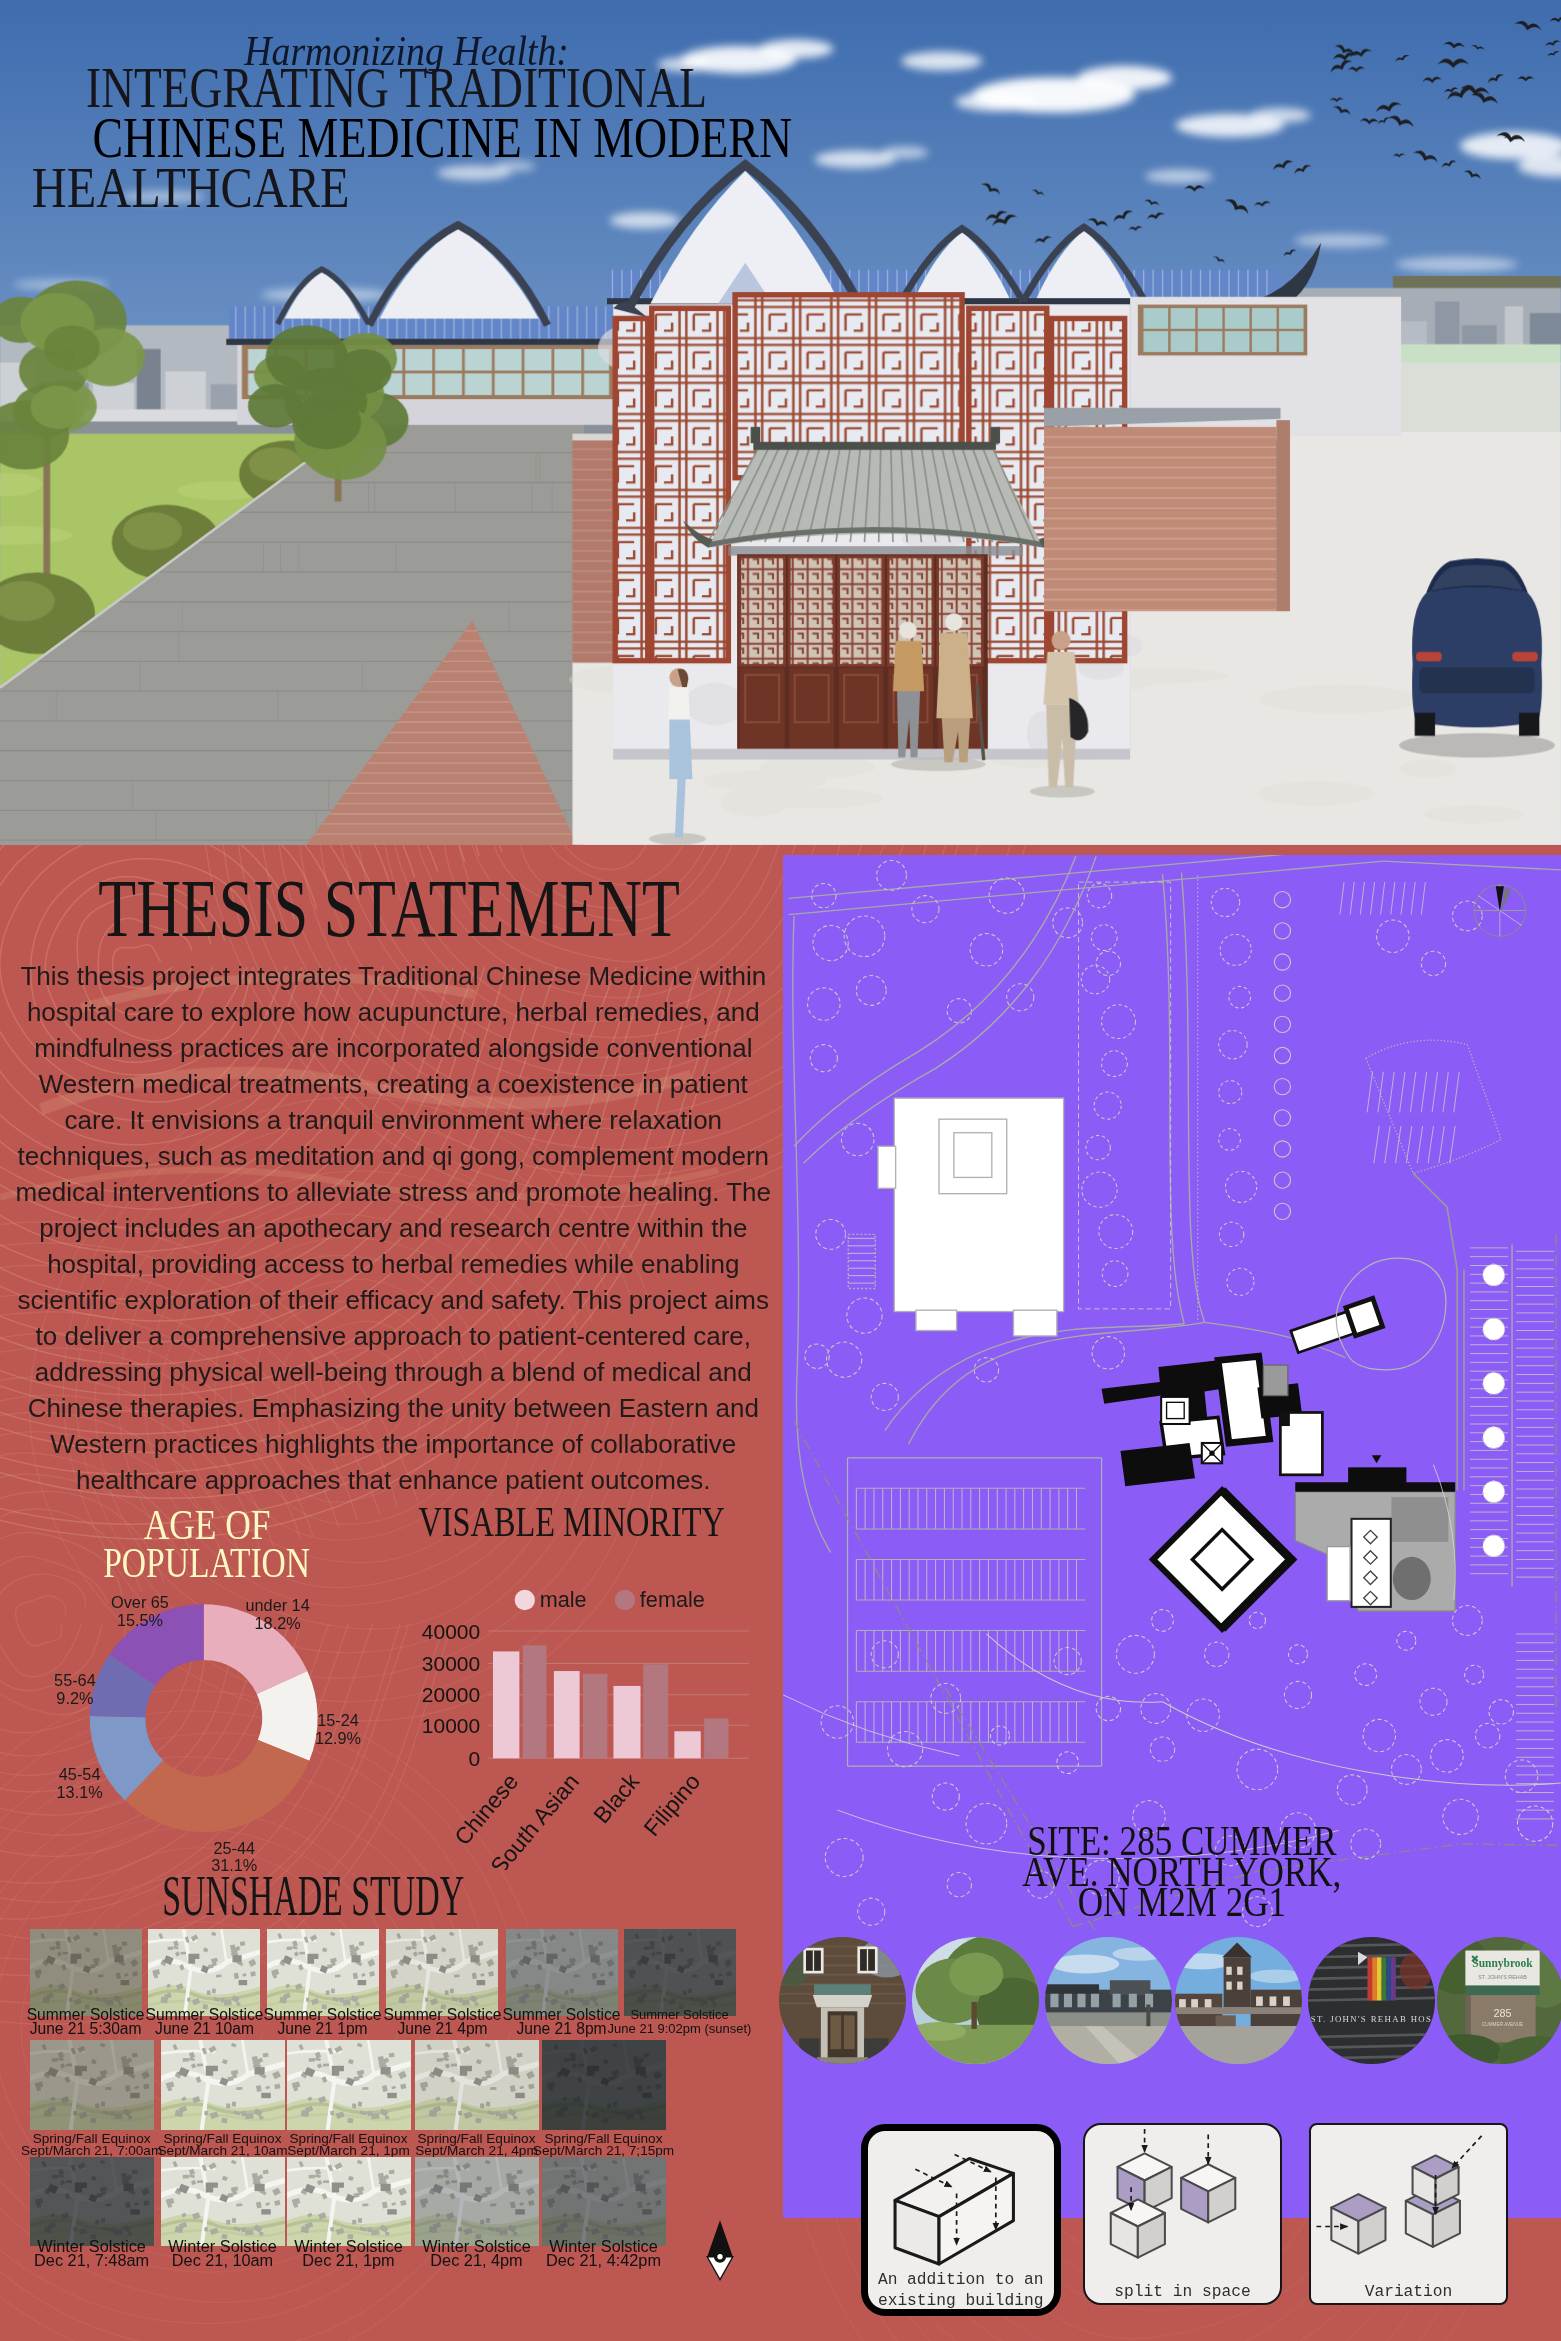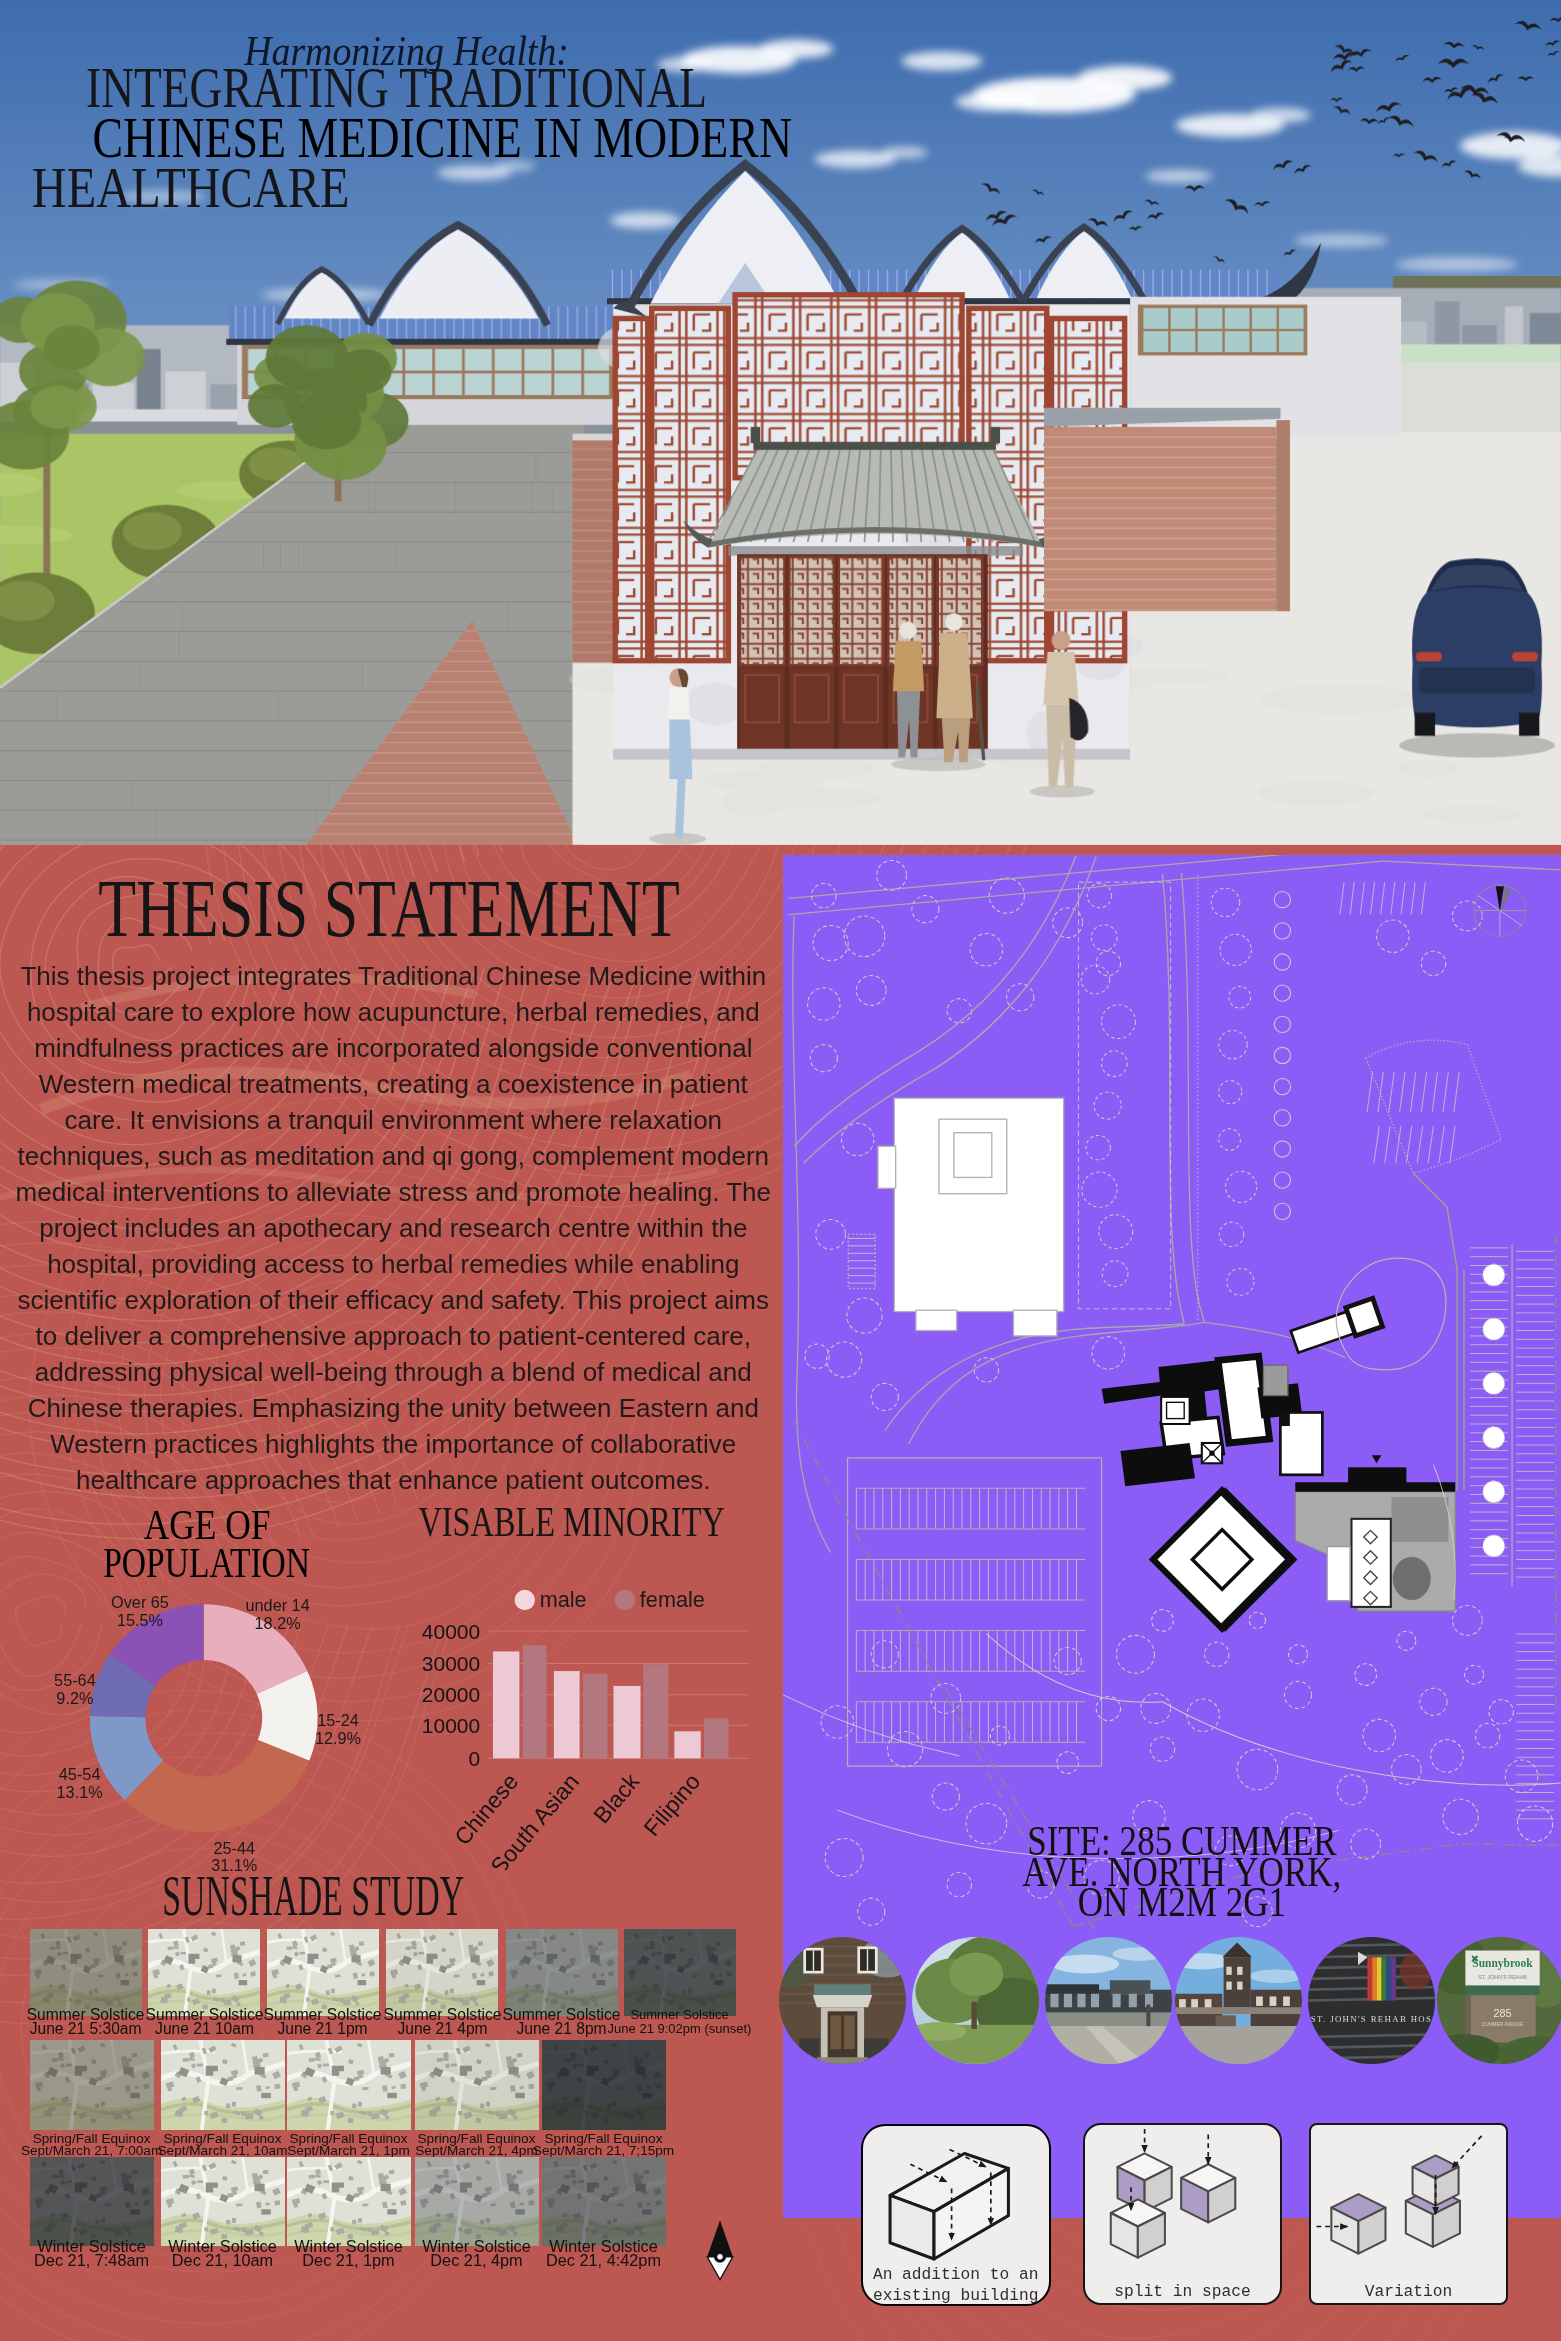--- a/index.html
+++ b/index.html
@@ -1325,21 +1325,21 @@
 <div class="abs serif" style="left:9.5px;top:971px;width:778px;text-align:center;font-size:43px;line-height:30.5px;color:#111">
 <span style="display:inline-block;white-space:nowrap;transform:scaleX(0.815)">SITE: 285 CUMMER</span><br>
 <span style="display:inline-block;white-space:nowrap;transform:scaleX(0.815)">AVE. NORTH YORK,</span><br>
 <span style="display:inline-block;white-space:nowrap;transform:scaleX(0.815)">ON M2M 2G1</span></div>
 </div>
 
 <div class="abs serif" style="left:0;top:868px;width:779px;text-align:center;font-size:82px;line-height:82px;color:#151515"><span style="display:inline-block;white-space:nowrap;transform:scaleX(0.755)">THESIS STATEMENT</span></div>
 
 <div class="abs" style="left:6.8px;top:958px;width:773px;text-align:center;font-size:26px;line-height:36px;color:#201a1a">This thesis project integrates Traditional Chinese Medicine within<br>hospital care to explore how acupuncture, herbal remedies, and<br>mindfulness practices are incorporated alongside conventional<br>Western medical treatments, creating a coexistence in patient<br>care. It envisions a tranquil environment where relaxation<br>techniques, such as meditation and qi gong, complement modern<br>medical interventions to alleviate stress and promote healing. The<br>project includes an apothecary and research centre within the<br>hospital, providing access to herbal remedies while enabling<br>scientific exploration of their efficacy and safety. This project aims<br>to deliver a comprehensive approach to patient-centered care,<br>addressing physical well-being through a blend of medical and<br>Chinese therapies. Emphasizing the unity between Eastern and<br>Western practices highlights the importance of collaborative<br>healthcare approaches that enhance patient outcomes.</div>
 
-<div class="abs serif" style="left:41px;top:1506px;width:332px;text-align:center;font-size:43px;line-height:38px;color:#000000"><span style="display:inline-block;white-space:nowrap;transform:scaleX(0.823)">AGE OF</span><br><span style="display:inline-block;white-space:nowrap;transform:scaleX(0.78)">POPULATION</span></div>
+<div class="abs serif" style="left:41px;top:1506px;width:332px;text-align:center;font-size:43px;line-height:38px;color:#fef9c3"><span style="display:inline-block;white-space:nowrap;transform:scaleX(0.823)">AGE OF</span><br><span style="display:inline-block;white-space:nowrap;transform:scaleX(0.78)">POPULATION</span></div>
 
 <svg class="abs" style="left:41px;top:1592px" width="339" height="285" viewBox="0 0 500 420">
 
 <path d="M240.0,18.0 A168,168 0 0 1 392.9,116.4 L318.3,150.4 A86,86 0 0 0 240.0,100.0 Z" fill="#e9aebc"></path>
 
 <path d="M392.9,116.4 A168,168 0 0 1 395.8,248.8 L319.8,218.2 A86,86 0 0 0 318.3,150.4 Z" fill="#f4f2ef"></path>
 
 <path d="M395.8,248.8 A168,168 0 0 1 123.5,307.0 L180.3,247.9 A86,86 0 0 0 319.8,218.2 Z" fill="#c2684e"></path>
 
 <path d="M123.5,307.0 A168,168 0 0 1 72.0,182.8 L154.0,184.4 A86,86 0 0 0 180.3,247.9 Z" fill="#7e98c8"></path>
@@ -1763,21 +1763,21 @@
 <rect x="42" y="72" width="110" height="14" fill="#3e6a52"></rect>
 <rect x="48" y="86" width="98" height="70" fill="#8a7a68"></rect>
 <rect x="42" y="86" width="8" height="70" fill="#6e6254"></rect>
 <text x="97" y="118" font-size="16" fill="#e9e5dd" text-anchor="middle">285</text>
 <text x="97" y="132" font-size="7" fill="#d9d2c6" text-anchor="middle">CUMMER AVENUE</text>
 <ellipse cx="40" cy="170" rx="55" ry="26" fill="#3f5a2e"></ellipse>
 <ellipse cx="150" cy="175" rx="60" ry="28" fill="#486434"></ellipse>
     </g>
   </svg>
 
-<div class="abs" style="left:861px;top:2124px;width:186px;height:178px;background:#efeeec;border:2px solid #000000;border-radius:24.4px">
+<div class="abs" style="left:861px;top:2124px;width:186px;height:178px;background:#efeeec;border:7px solid #000000;border-radius:24.4px">
 <svg width="186" height="178" viewBox="0 0 275 262">
       <defs>
         <marker id="ah" markerWidth="14" markerHeight="12" refX="11" refY="5" orient="auto" markerUnits="userSpaceOnUse">
           <path d="M0,0 L12,5 L0,10 Z" fill="#1a1a1a"></path>
         </marker>
       </defs>
 <g stroke="#1a1a1a" stroke-width="4.5" stroke-linejoin="round" fill="#f2f1ef">
 <path d="M40,102 L150,40 L215,62 L105,126 Z"></path>
 <path d="M40,102 L105,126 L105,196 L40,172 Z" fill="#eceae8"></path>
 <path d="M105,126 L215,62 L215,132 L105,196 Z" fill="#f5f4f2"></path>

